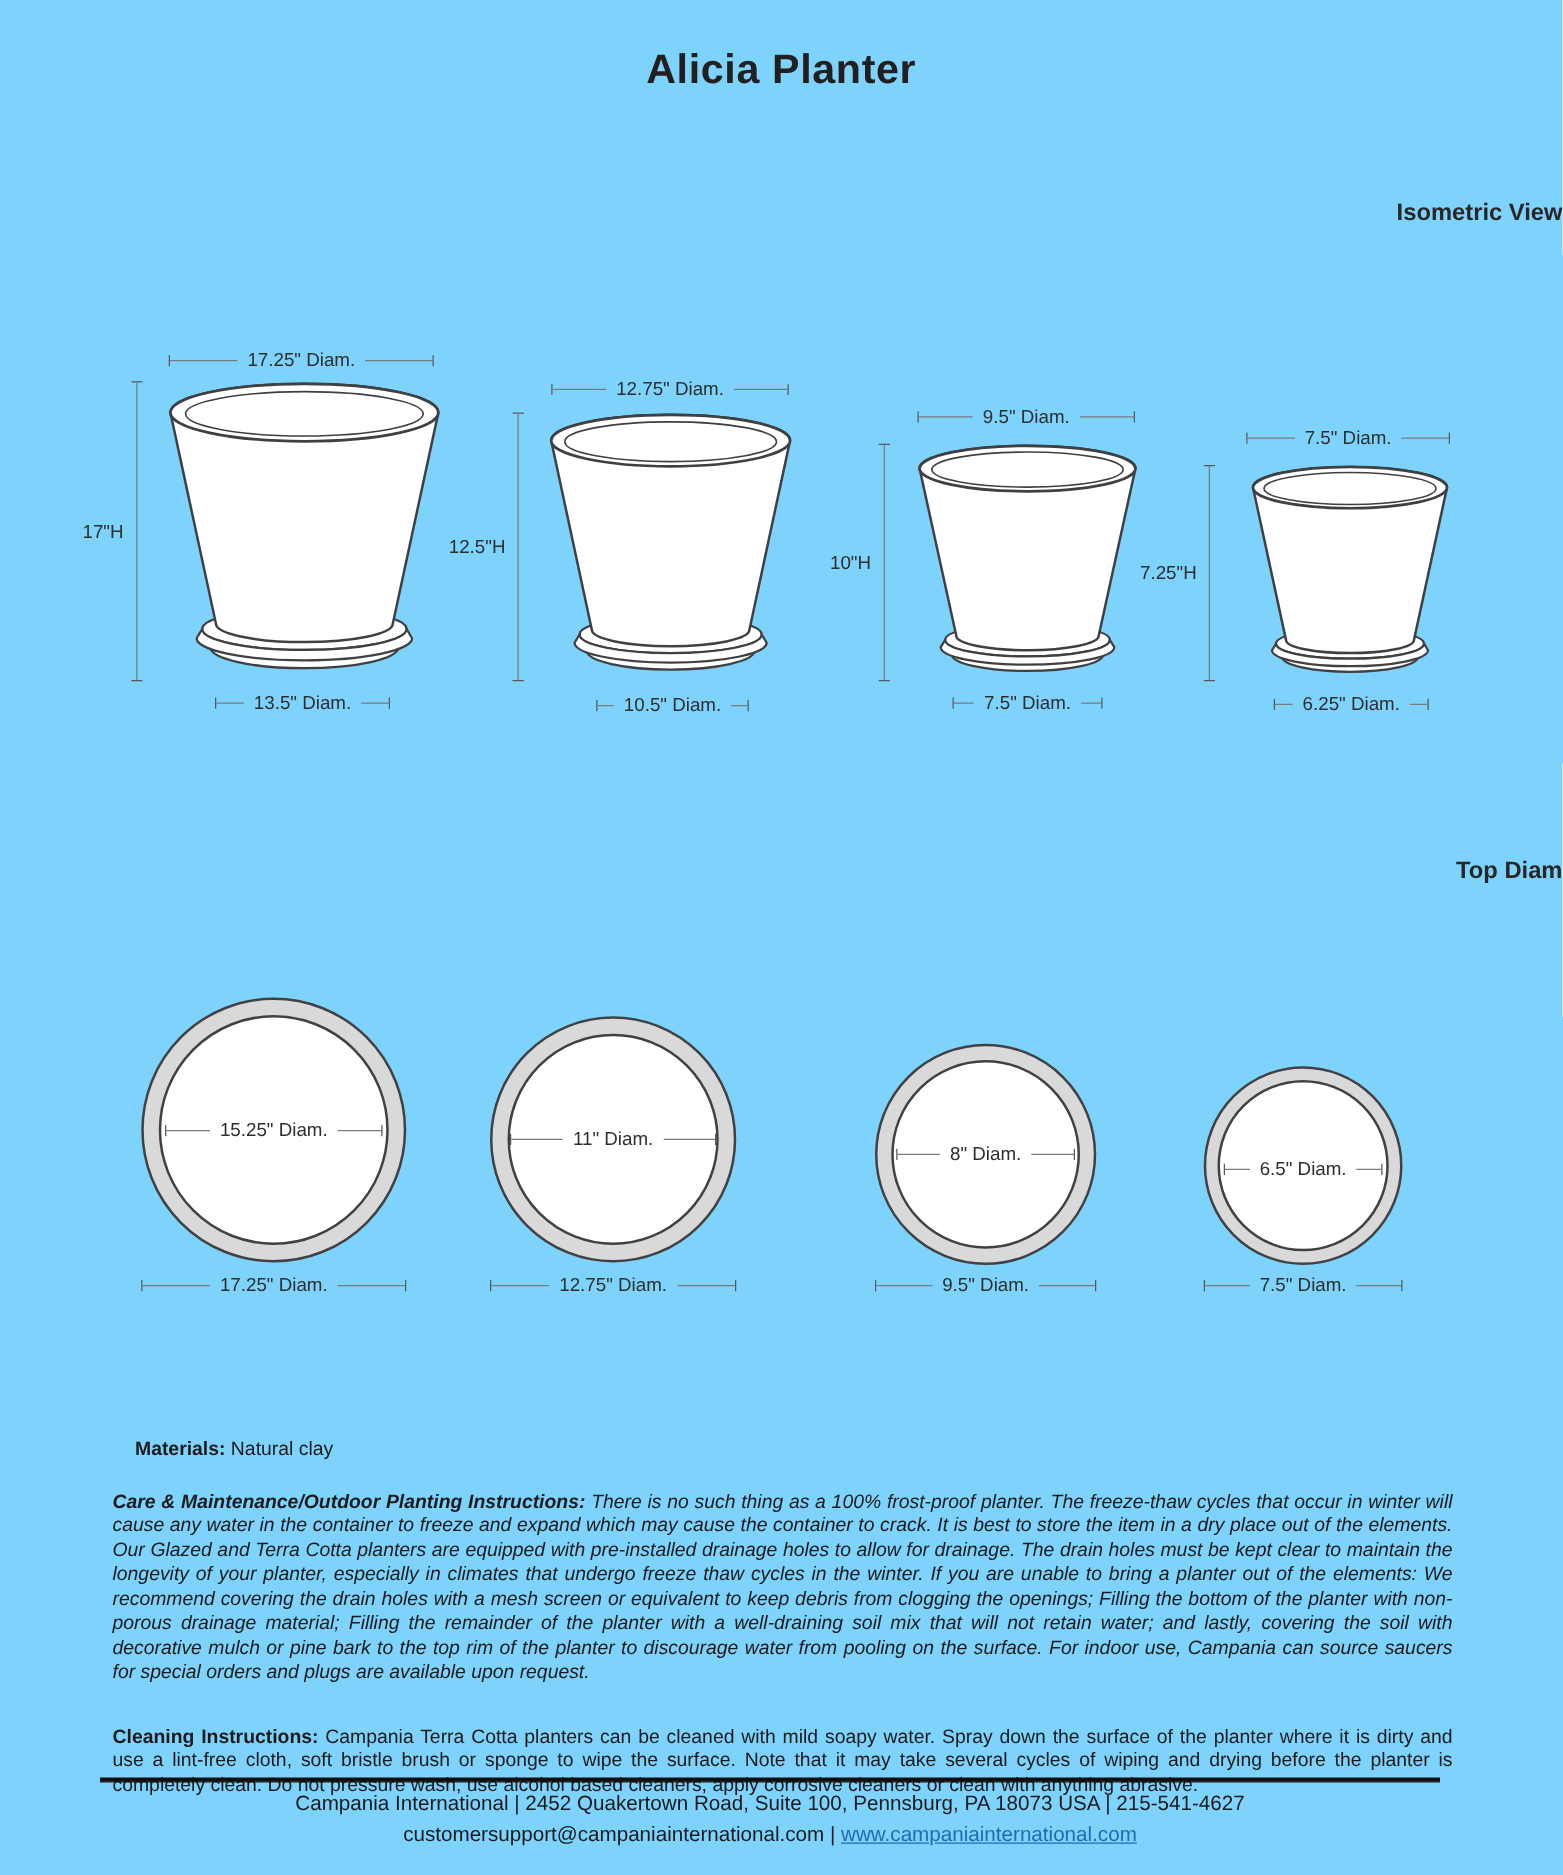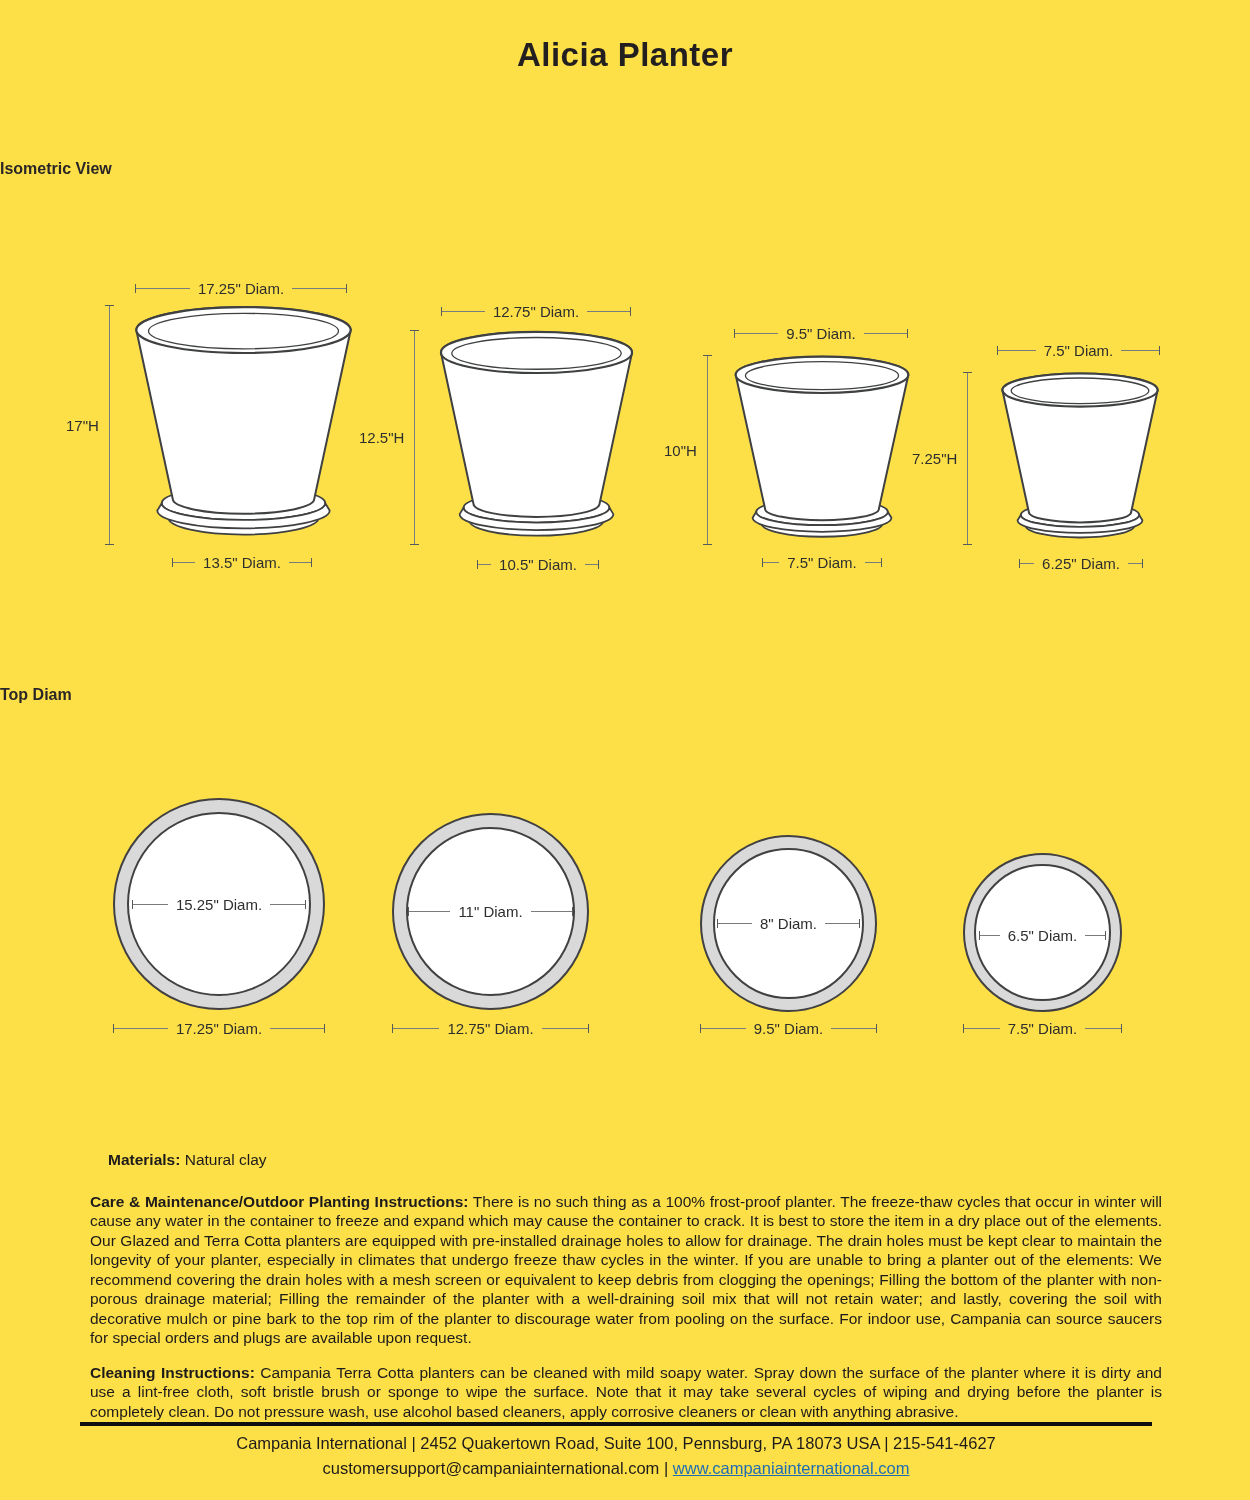--- a/index.html
+++ b/index.html
@@ -1,29 +1,29 @@
 <!DOCTYPE html>
 <html><head>
 <meta charset="utf-8">
 <style>
   * { margin:0; padding:0; box-sizing:border-box; }
   html,body { background:#ffffff; }
   body { font-family:"Liberation Sans", sans-serif; color:#231f20; }
   #page {
-    position:relative; width:1250px; height:1500px; background:#fde047;
+    position:relative; width:1250px; height:1500px; background:#7dd3fc;
     overflow:hidden; margin:0 auto;
   }
   
   .page-title {
     position:absolute; left:0; top:36px; width:100%;
     text-align:center; font-size:33px; font-weight:bold; letter-spacing:0.5px;
   }
   .section-heading {
-    position:absolute; width:100%; text-align:left;
-    font-size:16px; font-weight:bold; color:#2a2627;
+    position:absolute; width:100%; text-align:right;
+    font-size:19px; font-weight:bold; color:#2a2627;
   }
   
   .dim-h {
     position:absolute; display:flex; align-items:center; height:14px;
     color:#2e2e2e;
   }
   .dim-h .tick { width:1px; height:9px; background:#58595b; flex:0 0 auto; }
   .dim-h .seg  { flex:1 1 auto; height:1px; background:#7a7b7d; }
   .dim-h .txt  {
     flex:0 0 auto; padding:0 8px; font-size:15px; line-height:1;
@@ -49,21 +49,21 @@
   }
   .ring-inner {
     border-radius:50%; background:#ffffff; border:2px solid #414042;
   }
   
   .text-block { position:absolute; left:90px; top:1150px; width:1072px; }
   .text-block p {
     font-size:15.5px; line-height:19.5px; text-align:justify; color:#1d1a1b;
   }
   .text-block p.materials { margin-bottom:22px; text-align:left;margin-left:18px; }
-  .text-block p.care      { margin-bottom:15px; }
+  .text-block p.care      { margin-bottom:32px;font-style:italic; }
   
   .footer { position:absolute; left:80px; top:1422px; width:1072px; }
   .footer .rule {
     height:4px; border-top:3px solid #0f0f0f; border-bottom:1px solid #0f0f0f;
     margin-bottom:5px;
   }
   .f-line { text-align:center; font-size:16.5px; line-height:25px; color:#1d1a1b; }
   .f-link { color:#1f6cb4; text-decoration:underline; cursor:pointer;margin-top:40px; }
 </style>
 </head>

